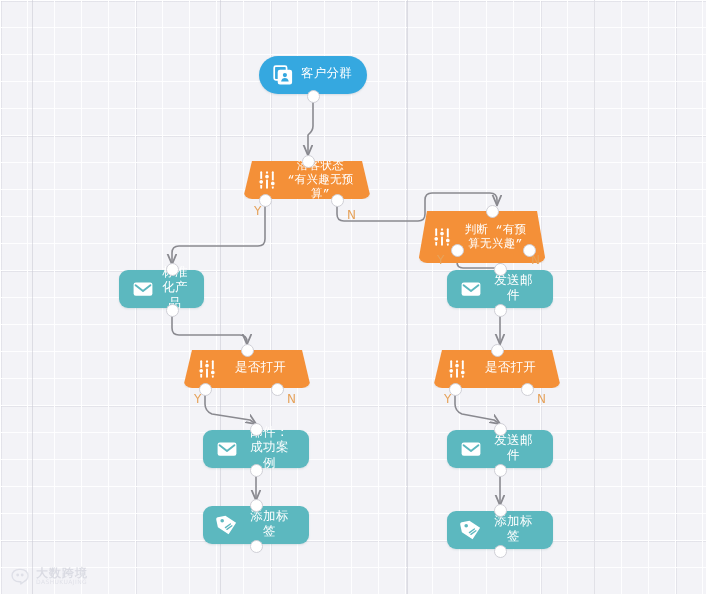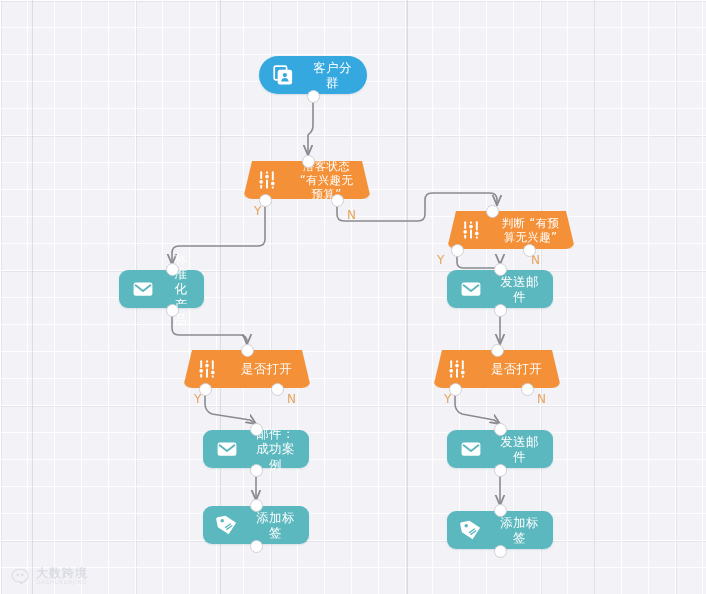--- a/index.html
+++ b/index.html
@@ -61,28 +61,29 @@
     stroke-linecap: round;
     stroke-linejoin: round;
   }
 
   
   .node {
     position: absolute;
     box-sizing: border-box;
     display: flex;
     align-items: center;
-    gap: 16px;
+    gap: 4px;
     padding: 0 14px 0 11px;
     color: #ffffff;
     font-size: 12.5px;
     line-height: 1.22;
     letter-spacing: 0.3px;
     user-select: none;
     cursor: pointer;
+    font-family: Liberation Mono, monospace;
   }
   .node .label {
     flex: 1 1 auto;
     text-align: center;
     white-space: normal;
     overflow: hidden;
   }
 
   
   .node.start {
@@ -222,21 +223,21 @@
             <line x1="6.2" y1="4.2" x2="6.2" y2="19.8" stroke="#ffffff" stroke-width="1.9" stroke-linecap="round"></line>
             <circle cx="6.2" cy="13.8" r="2.5" fill="#ffffff" stroke="#f49038" stroke-width="1.3"></circle>
             <line x1="12" y1="4.2" x2="12" y2="19.8" stroke="#ffffff" stroke-width="1.9" stroke-linecap="round"></line>
             <circle cx="12" cy="8.6" r="2.5" fill="#ffffff" stroke="#f49038" stroke-width="1.3"></circle>
             <line x1="17.8" y1="4.2" x2="17.8" y2="19.8" stroke="#ffffff" stroke-width="1.9" stroke-linecap="round"></line>
             <circle cx="17.8" cy="15.4" r="2.5" fill="#ffffff" stroke="#f49038" stroke-width="1.3"></circle>
           </svg>
         </span>
         <span class="label" style="font-size: 11.5px;">潜客状态 “有兴趣无预算”</span>
       </div>
-      <div class="node decision" style="left: 447px; top: 211px; width: 128px; height: 38px;">
+      <div class="node decision" style="left: 418px; top: 211px; width: 128px; height: 52px;">
         <span class="icon">
           <svg viewBox="0 0 24 24" width="24" height="24">
             <line x1="6.2" y1="4.2" x2="6.2" y2="19.8" stroke="#ffffff" stroke-width="1.9" stroke-linecap="round"></line>
             <circle cx="6.2" cy="13.8" r="2.5" fill="#ffffff" stroke="#f49038" stroke-width="1.3"></circle>
             <line x1="12" y1="4.2" x2="12" y2="19.8" stroke="#ffffff" stroke-width="1.9" stroke-linecap="round"></line>
             <circle cx="12" cy="8.6" r="2.5" fill="#ffffff" stroke="#f49038" stroke-width="1.3"></circle>
             <line x1="17.8" y1="4.2" x2="17.8" y2="19.8" stroke="#ffffff" stroke-width="1.9" stroke-linecap="round"></line>
             <circle cx="17.8" cy="15.4" r="2.5" fill="#ffffff" stroke="#f49038" stroke-width="1.3"></circle>
           </svg>
         </span>

